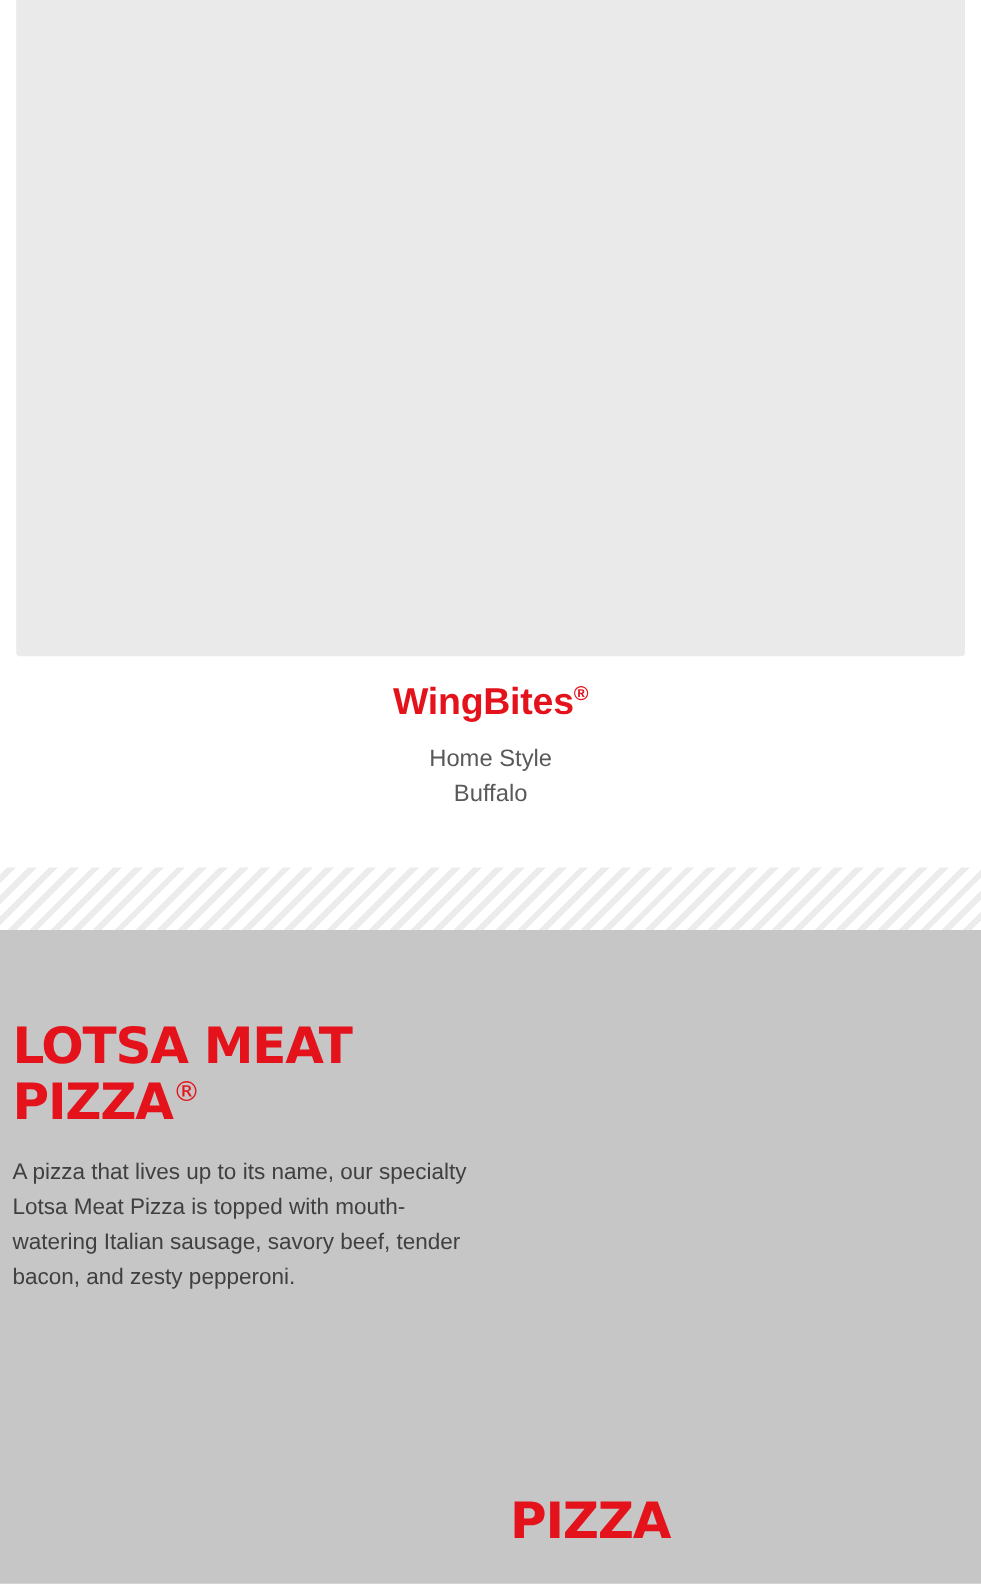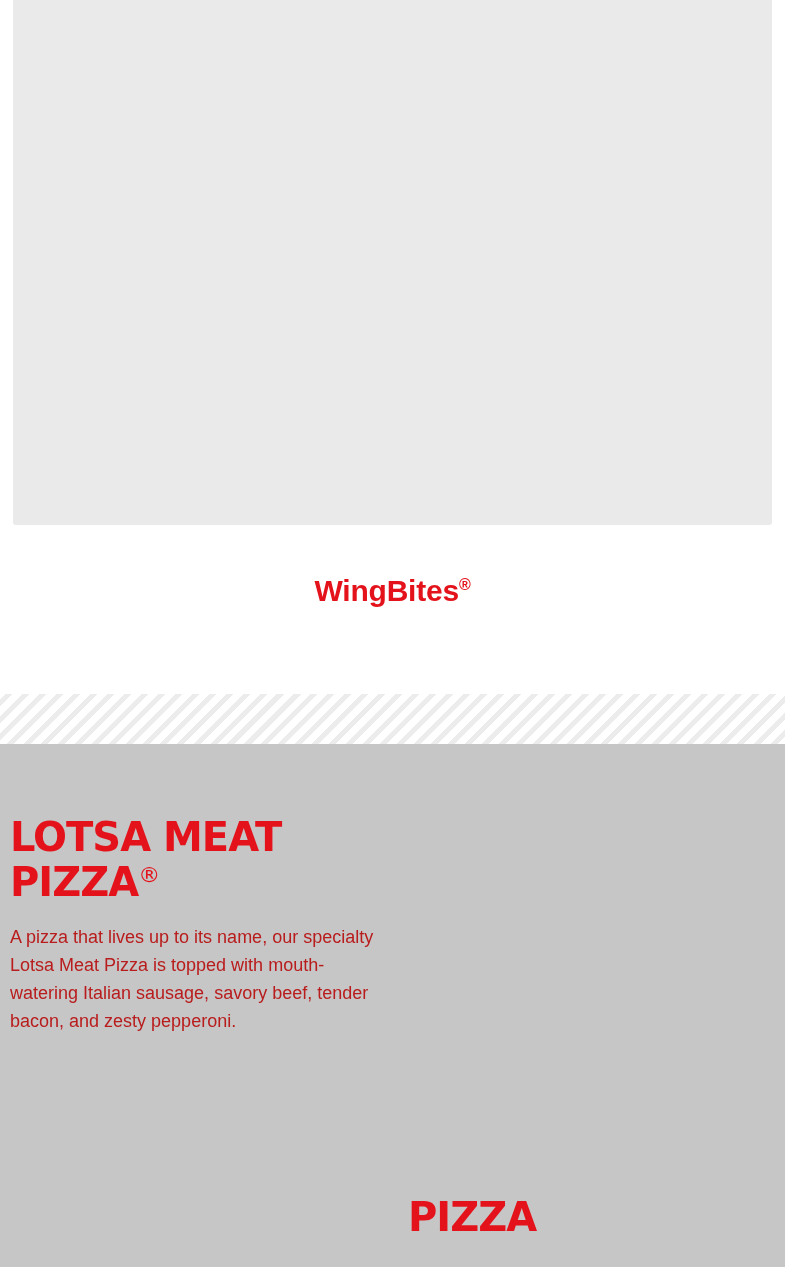--- a/index.html
+++ b/index.html
@@ -23,21 +23,21 @@
     width: 759px;
     height: 553px;
     background: #eaeaea;
     border-radius: 3px;
   }
 
   
   .product-block {
     position: absolute;
     left: 0;
-    top: 574px;
+    top: 545px;
     width: 785px;
     text-align: center;
   }
   .product-title {
     color: #e4131b;
     font-size: 30px;
     font-weight: bold;
     line-height: 1.1;
     letter-spacing: -0.2px;
   }
@@ -96,21 +96,21 @@
     letter-spacing: -1px;
     text-transform: uppercase;
   }
   .section-heading .reg {
     font-size: 22px;
     vertical-align: super;
     font-weight: normal;
   }
   .section-desc {
     margin-top: 22px;
-    color: #b91c1c;
+    color: #404040;
     font-size: 18px;
     line-height: 28px;
   }
 
   .loaded-block {
     position: absolute;
     left: 408px;
     top: 454px;
     width: 360px;
   }
@@ -126,20 +126,24 @@
 </style>
 </head>
 <body>
 
 <div class="hero-image"></div>
 
 <div class="product-block">
   <div class="product-title">
     <span>WingBites</span><span class="reg">®</span>
   </div>
+  <div class="product-desc">
+    <div>Home Style</div>
+    <div>Buffalo</div>
+  </div>
 </div>
 
 <div class="hatch-divider"></div>
 
 <div class="grey-section">
 
   <div class="meat-block">
     <div class="section-heading">
       <span>LOTSA MEAT PIZZA</span><span class="reg">®</span>
     </div>

